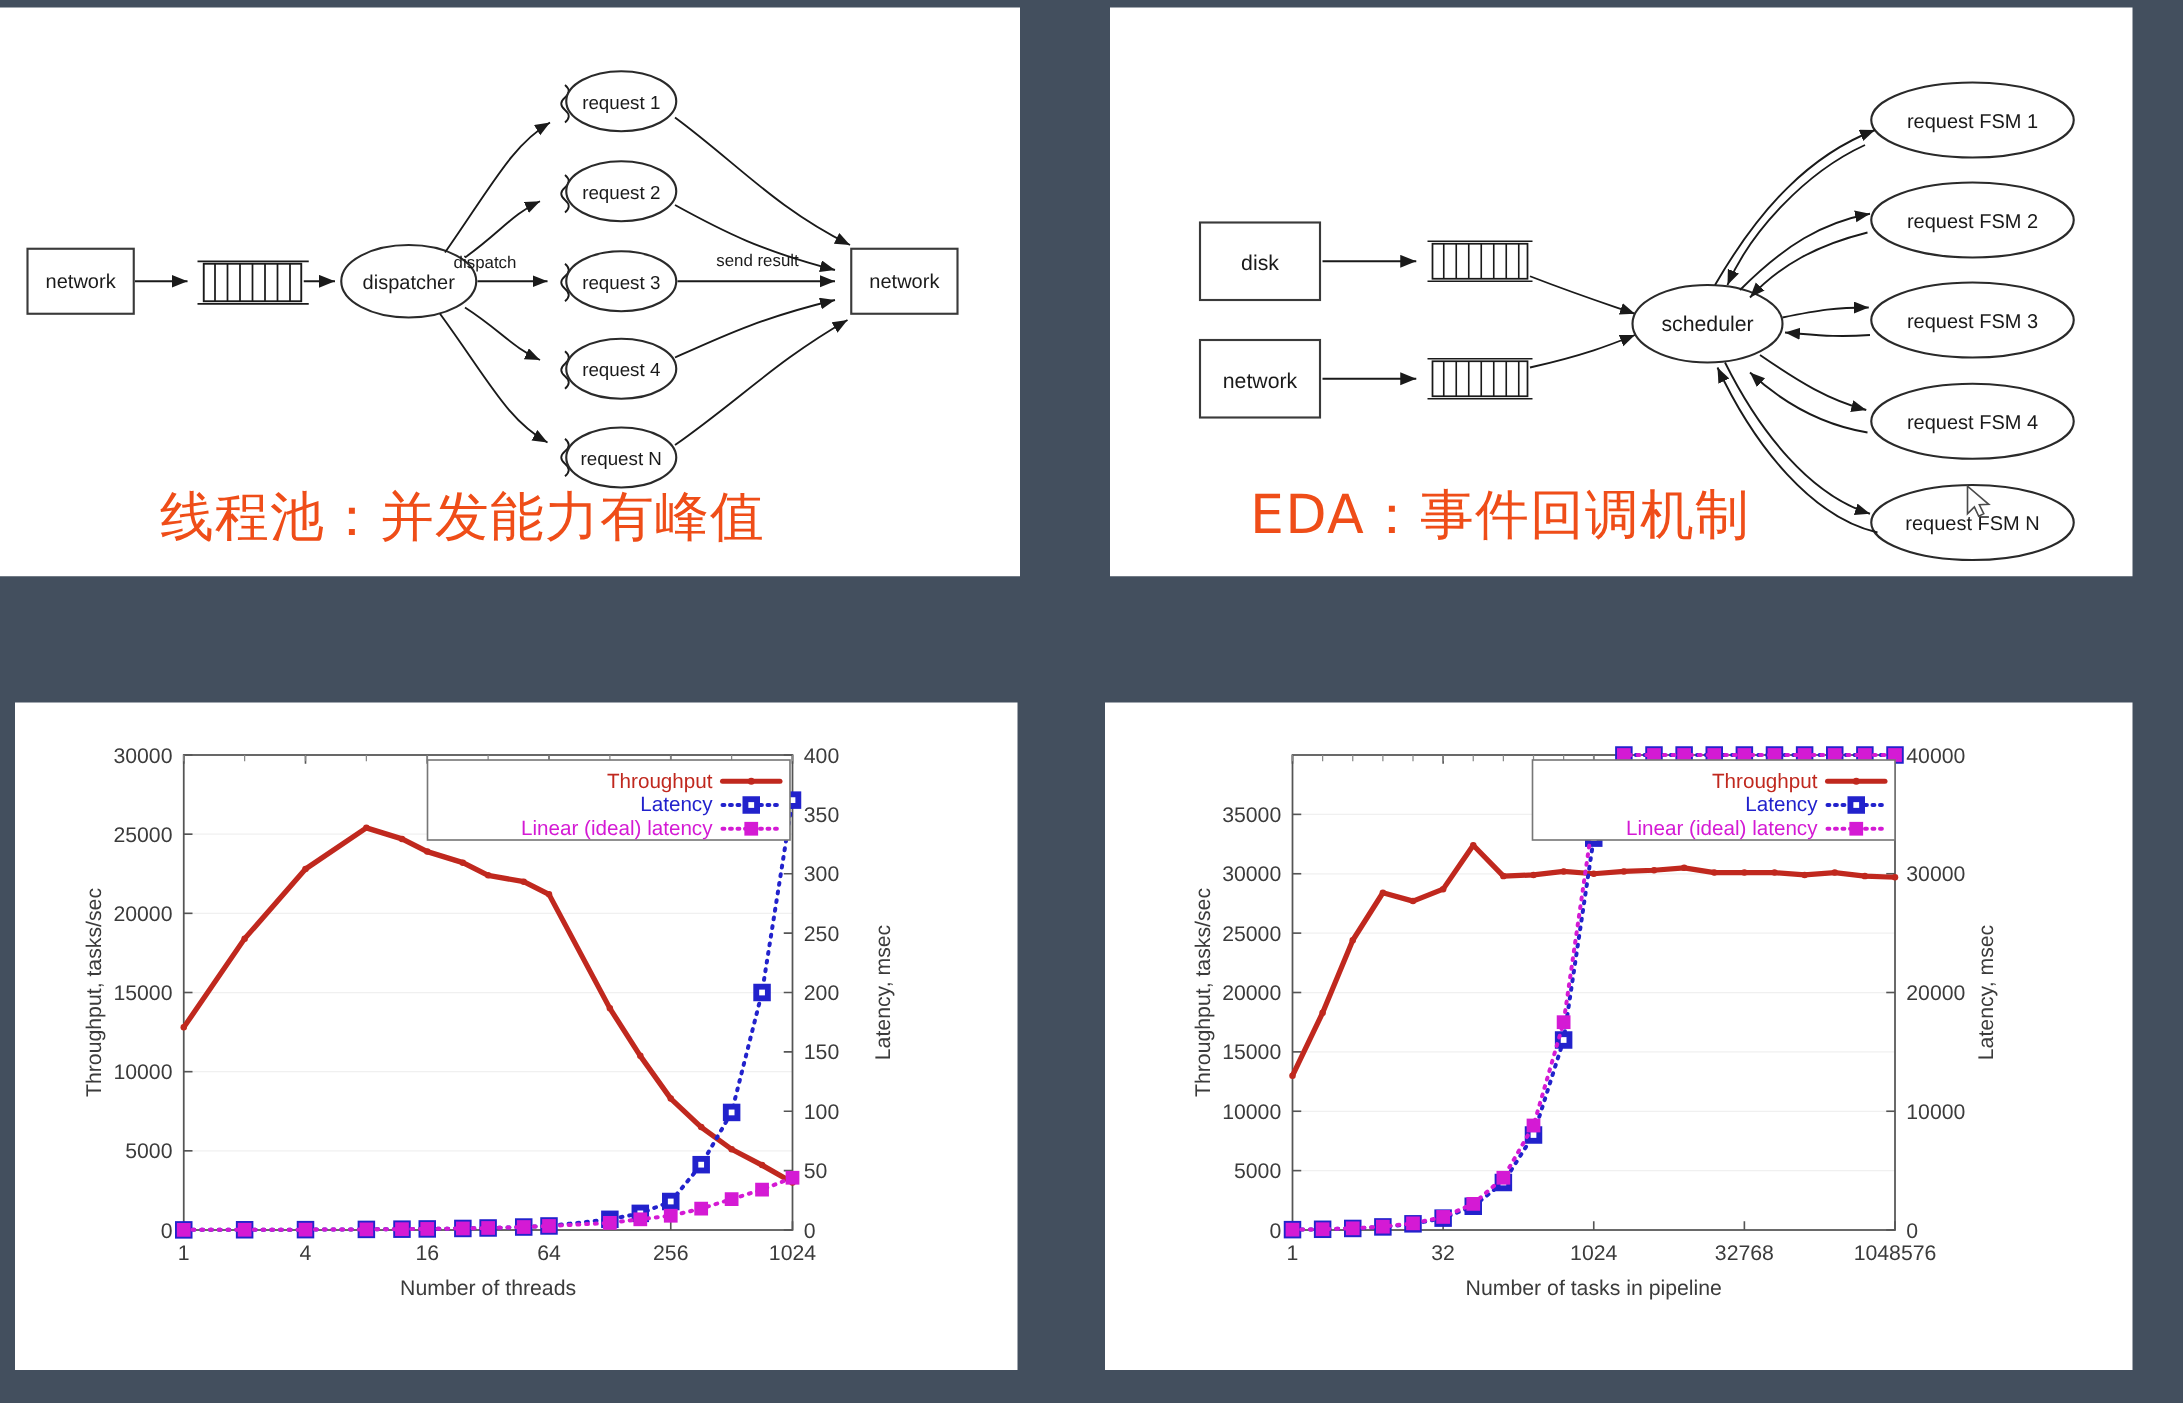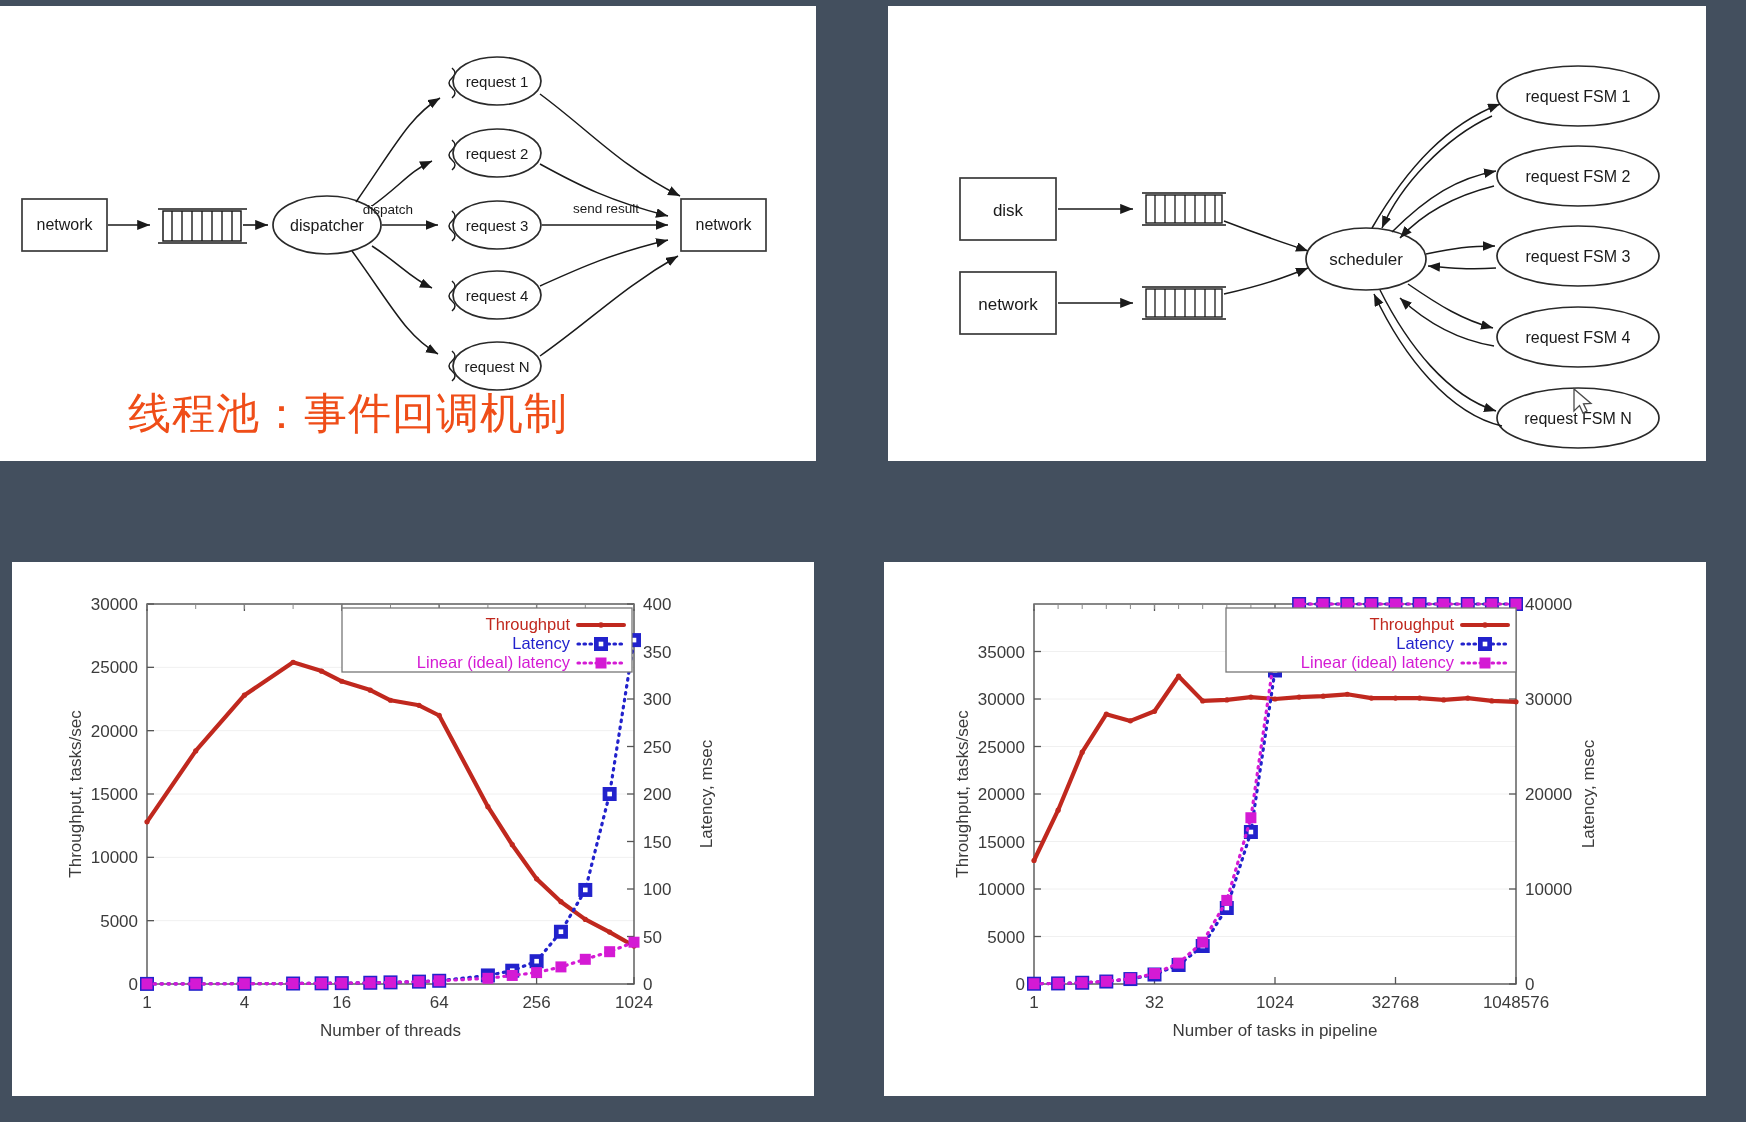--- a/index.html
+++ b/index.html
@@ -106,21 +106,21 @@
       <path d="M540,158 C580,180 610,195 668,210" fill="none" stroke="#1a1a1a" stroke-width="1.5" marker-end="url(#ah)"></path>
       <line x1="542" y1="219" x2="668" y2="219" stroke="#1a1a1a" stroke-width="1.5" marker-end="url(#ah)"></line>
       <path d="M540,280 C580,262 610,248 668,234" fill="none" stroke="#1a1a1a" stroke-width="1.5" marker-end="url(#ah)"></path>
       <path d="M540,350 C590,315 622,282 678,250" fill="none" stroke="#1a1a1a" stroke-width="1.5" marker-end="url(#ah)"></path>
 
       <text x="606" y="207" text-anchor="middle" font-size="13.5" fill="#1a1a1a" font-family="Liberation Sans, sans-serif">send result</text>
 
       <rect x="681" y="193" width="85" height="52" fill="#fff" stroke="#3a3a3a" stroke-width="1.7"></rect>
       <text x="723.5" y="224" text-anchor="middle" font-size="16" fill="#1a1a1a" font-family="Liberation Sans, sans-serif">network</text>
     </svg>
-    <div class="cn-caption" id="cap-tl">线程池：事件回调机制</div>
+    <div class="cn-caption" id="cap-tl">线程池：并发能力有峰值</div>
   </div>
 
   <div class="panel" id="panel-tr">
     <svg class="diagram-svg" viewBox="0 0 818 455">
       <defs>
         <marker id="ah2" markerWidth="9" markerHeight="9" refX="8" refY="3.2" orient="auto">
           <path d="M0,0 L8,3.2 L0,6.4 z" fill="#1a1a1a"></path>
         </marker>
       </defs>
 
@@ -193,20 +193,21 @@
         <path d="M606,340 C570,334 540,318 512,292" marker-end="url(#ah2)"></path>
 
         <path d="M492,284 C520,340 560,390 608,405" marker-end="url(#ah2)"></path>
         <path d="M614,420 C562,408 516,352 486,288" marker-end="url(#ah2)"></path>
       </g>
 
       <g class="cursor" transform="translate(686,383)">
         <path d="M0,0 L0,22 L5.5,16.5 L9,24 L13,22 L9.5,14.8 L17,14.5 Z" fill="#fefefe" stroke="#4a4a4a" stroke-width="1.3"></path>
       </g>
     </svg>
+    <div class="cn-caption" id="cap-tr">EDA：事件回调机制</div>
   </div>
 
   <div class="panel" id="panel-bl">
     <svg class="diagram-svg" viewBox="0 0 802 534">
       <g id="chart0-root">
           <line x1="135" y1="358.6666666666667" x2="622" y2="358.6666666666667" stroke="#f0f0f0" stroke-width="1"></line>
           <line x1="135" y1="295.33333333333337" x2="622" y2="295.33333333333337" stroke="#f0f0f0" stroke-width="1"></line>
           <line x1="135" y1="232" x2="622" y2="232" stroke="#f0f0f0" stroke-width="1"></line>
           <line x1="135" y1="168.66666666666669" x2="622" y2="168.66666666666669" stroke="#f0f0f0" stroke-width="1"></line>
           <line x1="135" y1="105.33333333333331" x2="622" y2="105.33333333333331" stroke="#f0f0f0" stroke-width="1"></line>

